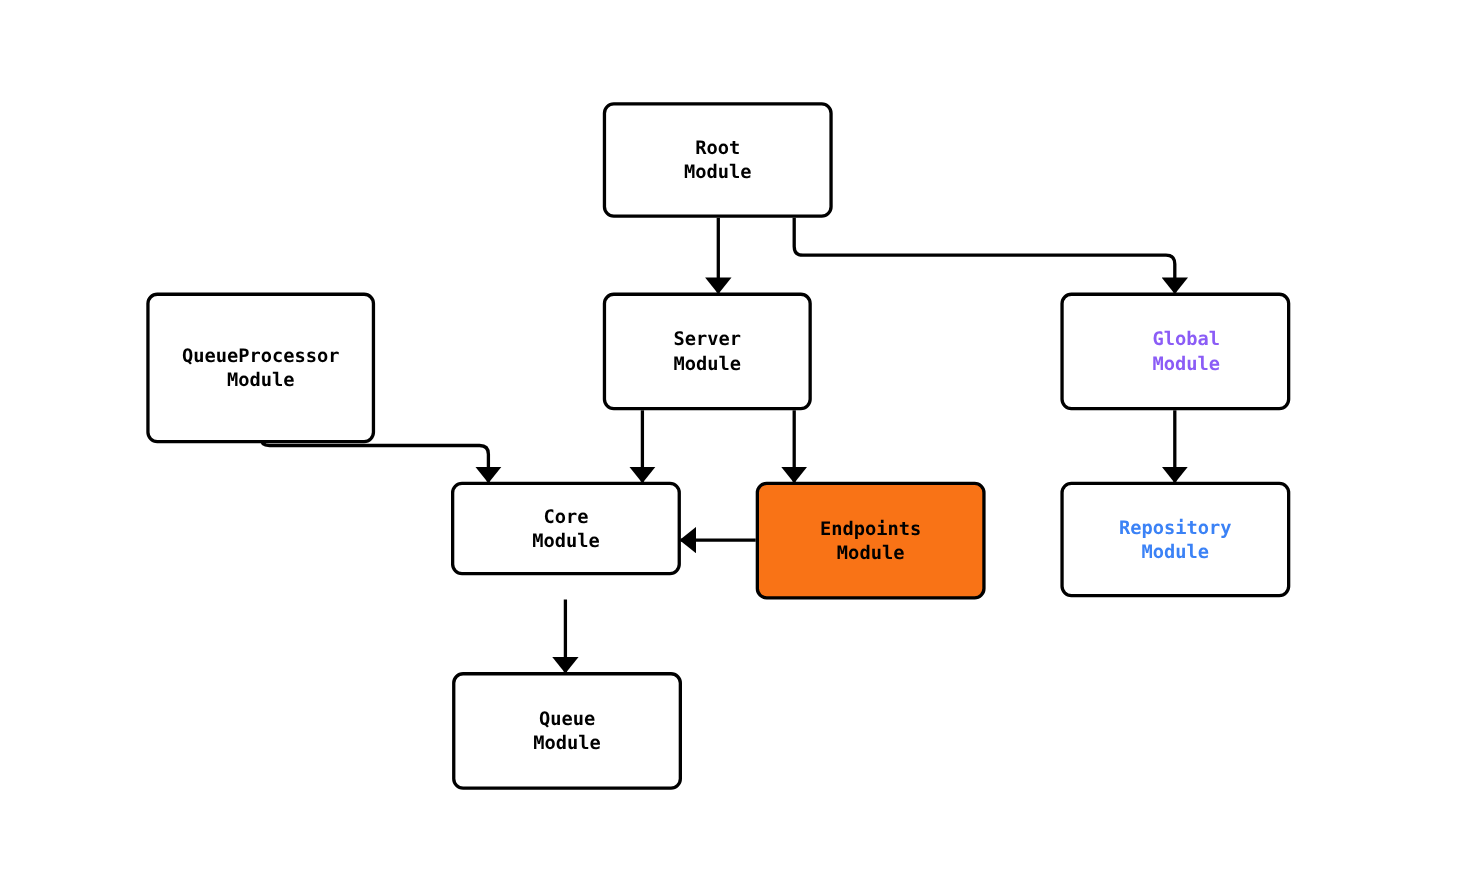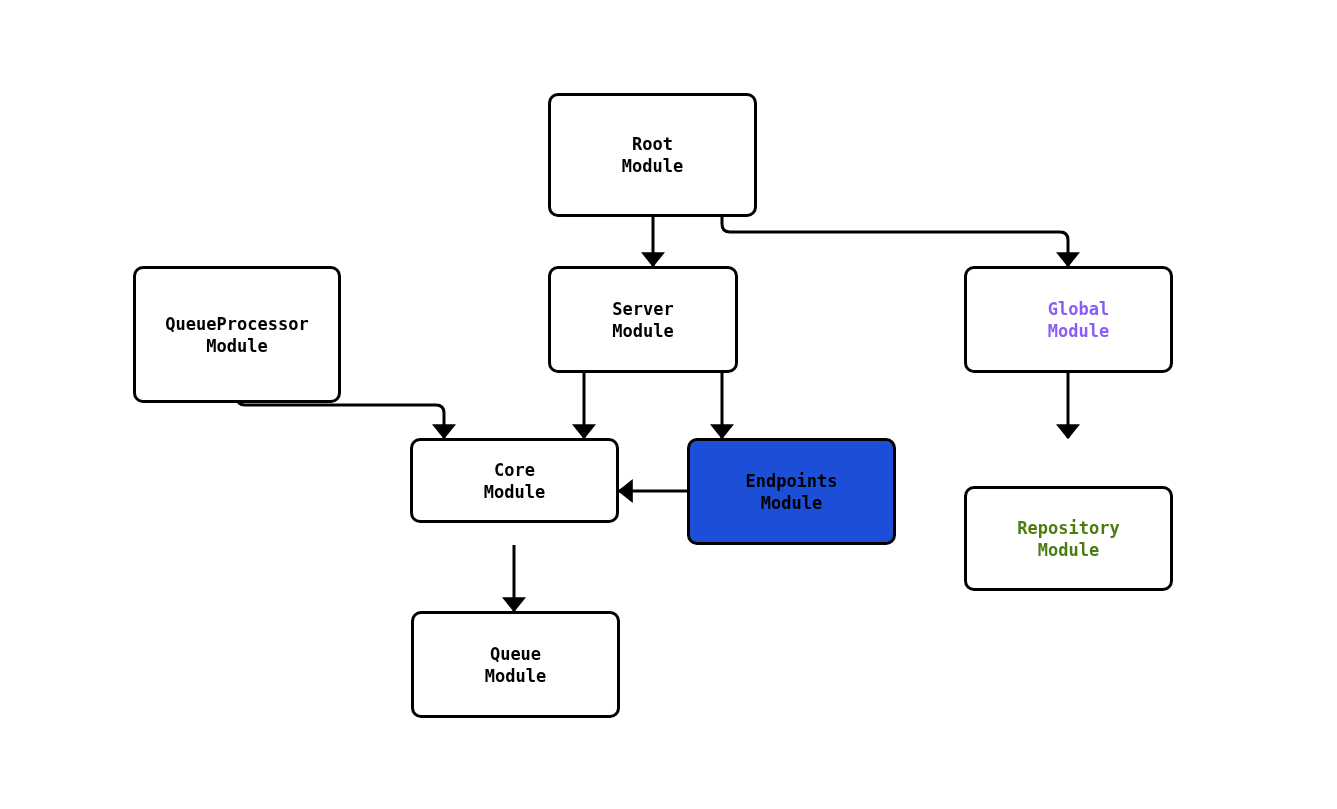--- a/index.html
+++ b/index.html
@@ -58,45 +58,45 @@
         <path class="edge" d="M 722 198 L 722 224 Q 722 232 730 232 L 1060 232 Q 1068 232 1068 240 L 1068 266" stroke="#000000" marker-end="url(#arrowhead)"></path>
         <path class="edge" d="M 237 373 L 237 397 Q 237 405 245 405 L 436 405 Q 444 405 444 413 L 444 438" stroke="#000000" marker-end="url(#arrowhead)"></path>
         <path class="edge" d="M 584 373 L 584 438" stroke="#000000" marker-end="url(#arrowhead)"></path>
         <path class="edge" d="M 722 373 L 722 438" stroke="#000000" marker-end="url(#arrowhead)"></path>
         <path class="edge" d="M 687 491 L 619 491" stroke="#000000" marker-end="url(#arrowhead)"></path>
         <path class="edge" d="M 1068 373 L 1068 438" stroke="#000000" marker-end="url(#arrowhead)"></path>
         <path class="edge" d="M 514 545 L 514 611" stroke="#000000" marker-end="url(#arrowhead)"></path>
       </g>
   </svg>
   <div id="node-layer">
-      <div class="node" style="left: 548px; top: 93px; width: 209px; height: 124px; background: rgb(255, 255, 255); border-color: rgb(0, 0, 0); color: rgb(0, 0, 0);">
+      <div class="node" style="left: 548px; top: 93px; width: 209px; height: 105px; background: rgb(255, 255, 255); border-color: rgb(0, 0, 0); color: rgb(0, 0, 0);">
         <span>Root</span>
         <span>Module</span>
       </div>
       <div class="node" style="left: 133px; top: 266px; width: 208px; height: 137px; background: rgb(255, 255, 255); border-color: rgb(0, 0, 0); color: rgb(0, 0, 0);">
         <span>QueueProcessor</span>
         <span>Module</span>
       </div>
       <div class="node" style="left: 548px; top: 266px; width: 190px; height: 107px; background: rgb(255, 255, 255); border-color: rgb(0, 0, 0); color: rgb(0, 0, 0);">
         <span>Server</span>
         <span>Module</span>
       </div>
       <div class="node" style="left: 964px; top: 266px; width: 209px; height: 107px; background: rgb(255, 255, 255); border-color: rgb(0, 0, 0); color: #8b5cf6; padding-left: 20px;">
         <span>Global</span>
         <span>Module</span>
       </div>
       <div class="node" style="left: 410px; top: 438px; width: 209px; height: 85px; background: rgb(255, 255, 255); border-color: rgb(0, 0, 0); color: rgb(0, 0, 0);">
         <span>Core</span>
         <span>Module</span>
       </div>
-      <div class="node" style="left: 687px; top: 438px; width: 209px; height: 107px; background: #1d4ed8; border-color: rgb(0, 0, 0); color: rgb(0, 0, 0);">
+      <div class="node" style="left: 687px; top: 438px; width: 209px; height: 107px; background: #f97316; border-color: rgb(0, 0, 0); color: rgb(0, 0, 0);">
         <span>Endpoints</span>
         <span>Module</span>
       </div>
-      <div class="node" style="left: 964px; top: 438px; width: 209px; height: 105px; background: rgb(255, 255, 255); border-color: rgb(0, 0, 0); color: #4d7c0f; margin-top: 48px;">
+      <div class="node" style="left: 964px; top: 438px; width: 209px; height: 105px; background: rgb(255, 255, 255); border-color: rgb(0, 0, 0); color: #3b82f6;">
         <span>Repository</span>
         <span>Module</span>
       </div>
       <div class="node" style="left: 411px; top: 611px; width: 209px; height: 107px; background: rgb(255, 255, 255); border-color: rgb(0, 0, 0); color: rgb(0, 0, 0); text-align: right;">
         <span>Queue</span>
         <span>Module</span>
       </div>
     </div>
 </div>
 

